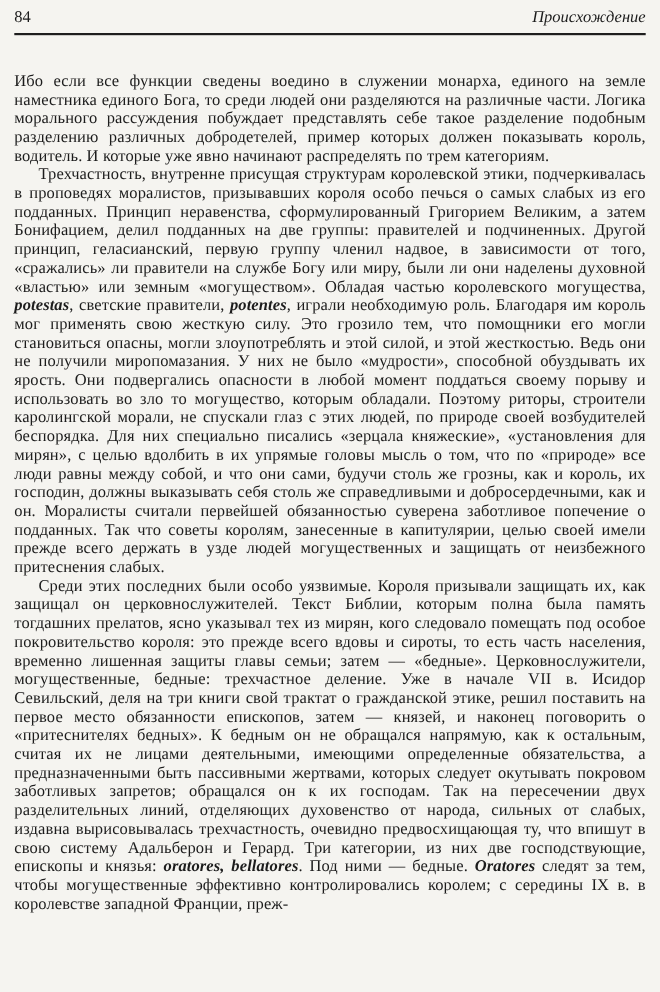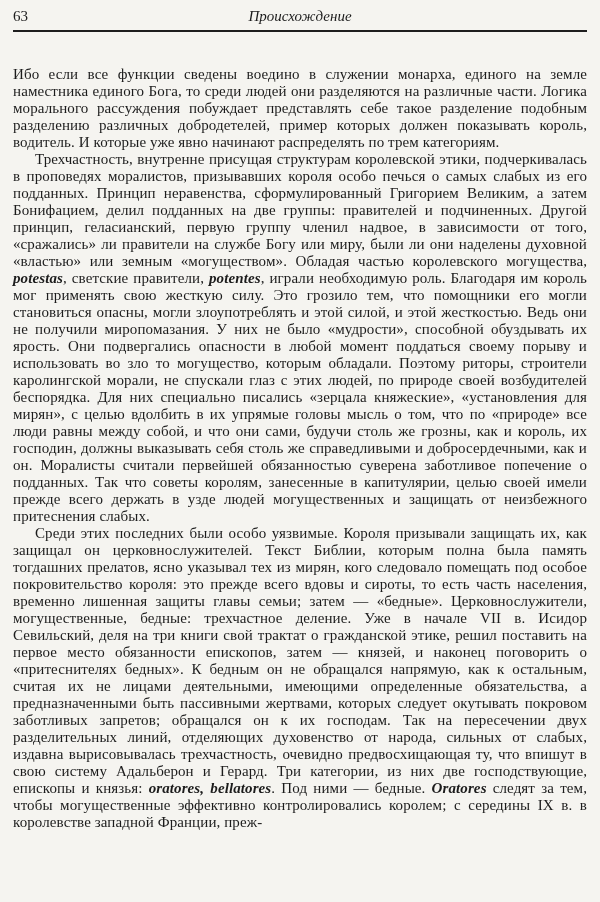--- a/index.html
+++ b/index.html
@@ -25,21 +25,21 @@
     height: 20px;
     font-size: 15px;
   }
   .page-num {
     position: absolute;
     left: 0;
     top: 0;
   }
   .running-title {
     display: block;
-    text-align: center;
+    text-align: right;
     font-style: italic;
   }
   .head-rule {
     border-bottom: 2px solid #1e1e1e;
     margin-top: 2px;
     margin-bottom: 9px;
   }
   .body-text {
     font-size: 15px;
     line-height: 17px;
@@ -58,21 +58,21 @@
     font-style: italic;
     font-weight: bold;
   }
 </style>
 </head>
 <body>
 
 <div class="page">
 
   <header class="running-head">
-    <span class="page-num">63</span>
+    <span class="page-num">84</span>
     <span class="running-title">Происхождение</span>
   </header>
 
   <div class="head-rule"></div>
 
   <main class="body-text">
 
     <p class="para first"><span>Ибо если все функции сведены воедино в служении монарха, единого на земле наместника единого Бога, то среди людей они разделяются на различные части. Логика морального рассуждения побуждает представлять себе такое разделение подобным разделению различных добродетелей, пример которых должен показывать король, водитель. И которые уже явно начинают распределять по трем категориям.</span></p>
 
     <p class="para"><span>Трехчастность, внутренне присущая структурам королевской этики, подчеркивалась в проповедях моралистов, призывавших короля особо печься о самых слабых из его подданных. Принцип неравенства, сформулированный Григорием Великим, а затем Бонифацием, делил подданных на две группы: правителей и подчиненных. Другой принцип, геласианский, первую группу членил надвое, в зависимости от того, «сражались» ли правители на службе Богу или миру, были ли они наделены духовной «властью» или земным «могуществом». Обладая частью королевского могущества, </span><i>potestas</i><span>, светские правители, </span><i>potentes</i><span>, играли необходимую роль. Благодаря им король мог применять свою жесткую силу. Это грозило тем, что помощники его могли становиться опасны, могли злоупотреблять и этой силой, и этой жесткостью. Ведь они не получили миропомазания. У них не было «мудрости», способной обуздывать их ярость. Они подвергались опасности в любой момент поддаться своему порыву и использовать во зло то могущество, которым обладали. Поэтому риторы, строители каролингской морали, не спускали глаз с этих людей, по природе своей возбудителей беспорядка. Для них специально писались «зерцала княжеские», «установления для мирян», с целью вдолбить в их упрямые головы мысль о том, что по «природе» все люди равны между собой, и что они сами, будучи столь же грозны, как и король, их господин, должны выказывать себя столь же справедливыми и добросердечными, как и он. Моралисты считали первейшей обязанностью суверена заботливое попечение о подданных. Так что советы королям, занесенные в капитулярии, целью своей имели прежде всего держать в узде людей могущественных и защищать от неизбежного притеснения слабых.</span></p>

